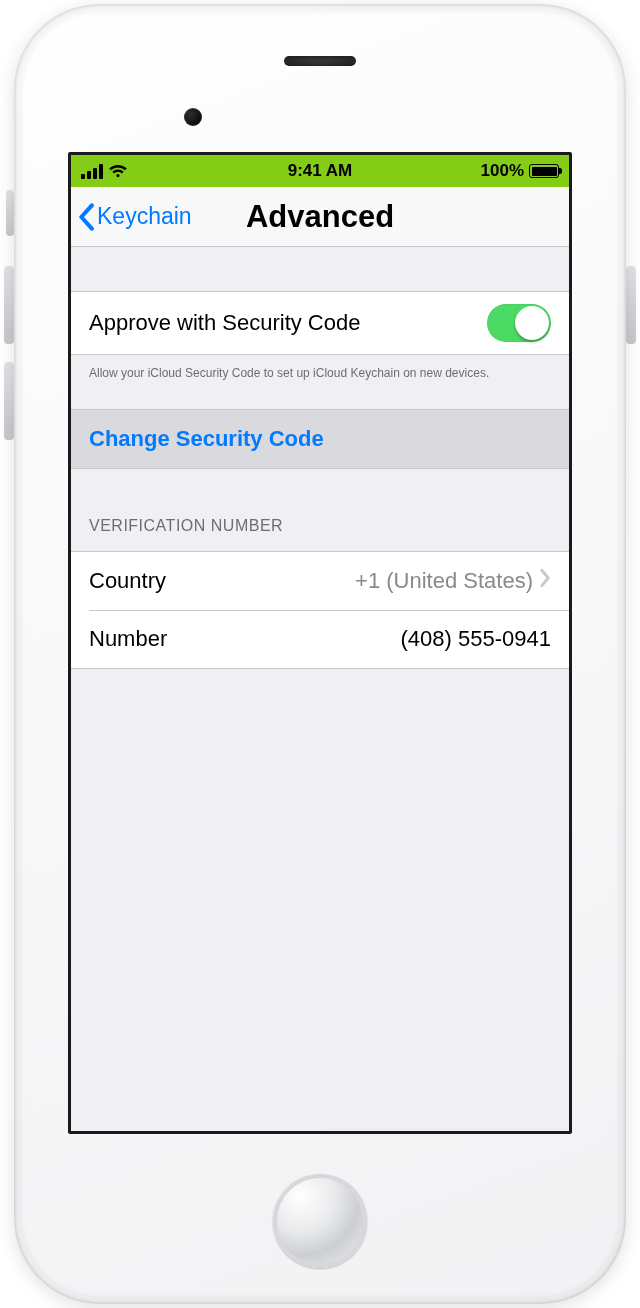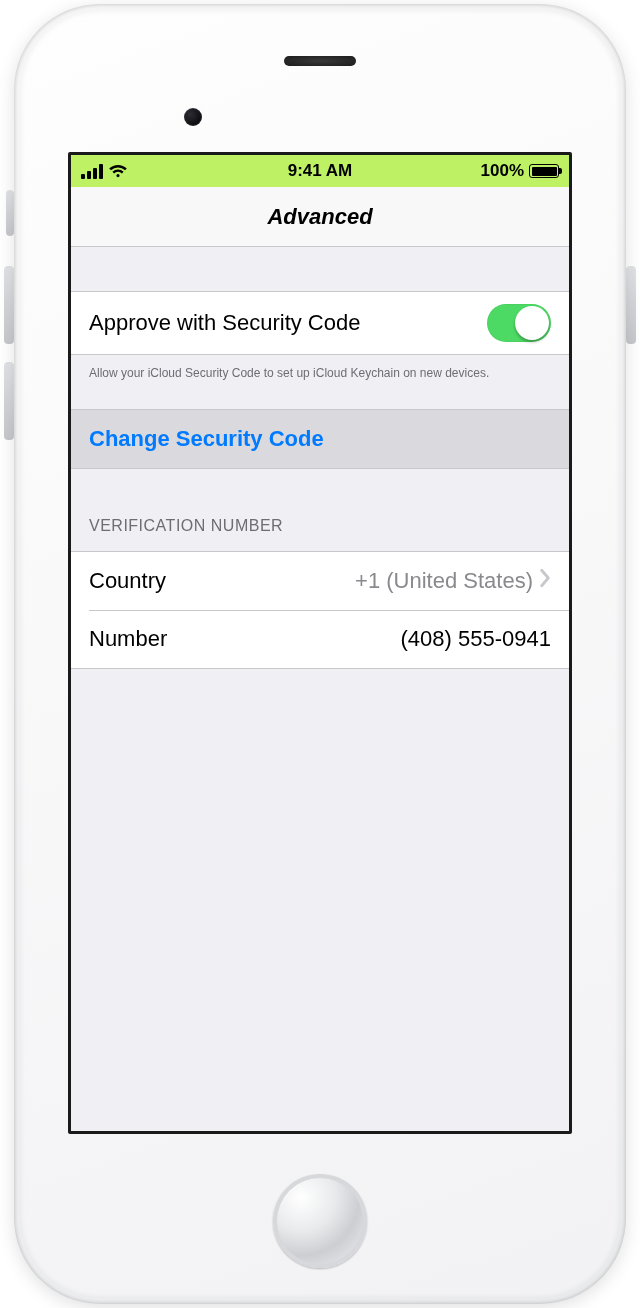--- a/index.html
+++ b/index.html
@@ -69,21 +69,21 @@
       background: #efeff4;
       border: 3px solid #1a1a1a;
       border-radius: 2px;
       overflow: hidden;
       color: #000;
     }
 
     
     .status-bar {
       height: 32px;
-      background: #bef264;
+      background: #84cc16;
       display: flex; align-items: center; justify-content: space-between;
       font-size: 17px; font-weight: 600;
       padding: 0 10px;
     }
     .status-left, .status-right { display:flex; align-items:center; gap:5px; }
     .status-center { position:absolute; left:0; right:0; text-align:center; pointer-events:none; }
     .signal-bars { display:flex; align-items:flex-end; gap:2px; height:15px; }
     .signal-bars span { width:4px; background:#000; border-radius:1px; }
     .signal-bars span:nth-child(1){height:5px}
     .signal-bars span:nth-child(2){height:8px}
@@ -102,21 +102,21 @@
     .battery-fill{ position:absolute; left:1.5px; top:1.5px; bottom:1.5px; right:1.5px; background:#000; border-radius:1px; }
 
     
     .nav-bar {
       height: 60px;
       background: #f8f8f9;
       border-bottom: 1px solid #c8c8cb;
       position: relative;
       display:flex; align-items:center; justify-content:center;
     }
-    .nav-title { font-size: 22px; font-weight: 600; font-style: italic; }
+    .nav-title { font-size: 31px; font-weight: 600; }
     .nav-back {
       position:absolute; left:6px; top:0; bottom:0;
       display:flex; align-items:center; gap:2px;
       color:#007aff; font-size:23px;
       cursor:pointer;
     }
     .nav-back svg { display:block; }
 
     
     .group-spacer { height: 44px; }
@@ -195,20 +195,28 @@
         <span>100%</span>
         <span class="battery">
           <span class="battery-body">
               <span class="battery-fill"></span>
             </span>
         </span>
       </div>
     </div>
 
     <div class="nav-bar">
+      <div class="nav-back">
+        <span>
+          <svg width="18" height="28" viewBox="0 0 14 24">
+            <polyline points="12,2 3,12 12,22" fill="none" stroke="#007aff" stroke-width="3.5" stroke-linecap="round" stroke-linejoin="round"></polyline>
+          </svg>
+        </span>
+        <span>Keychain</span>
+      </div>
       <div class="nav-title">Advanced</div>
     </div>
 
     <div class="group-spacer"></div>
 
     <div class="cell-list">
       <div class="cell">
         <span class="label">Approve with Security Code</span>
         <span class="toggle">
           <span class="knob"></span>

